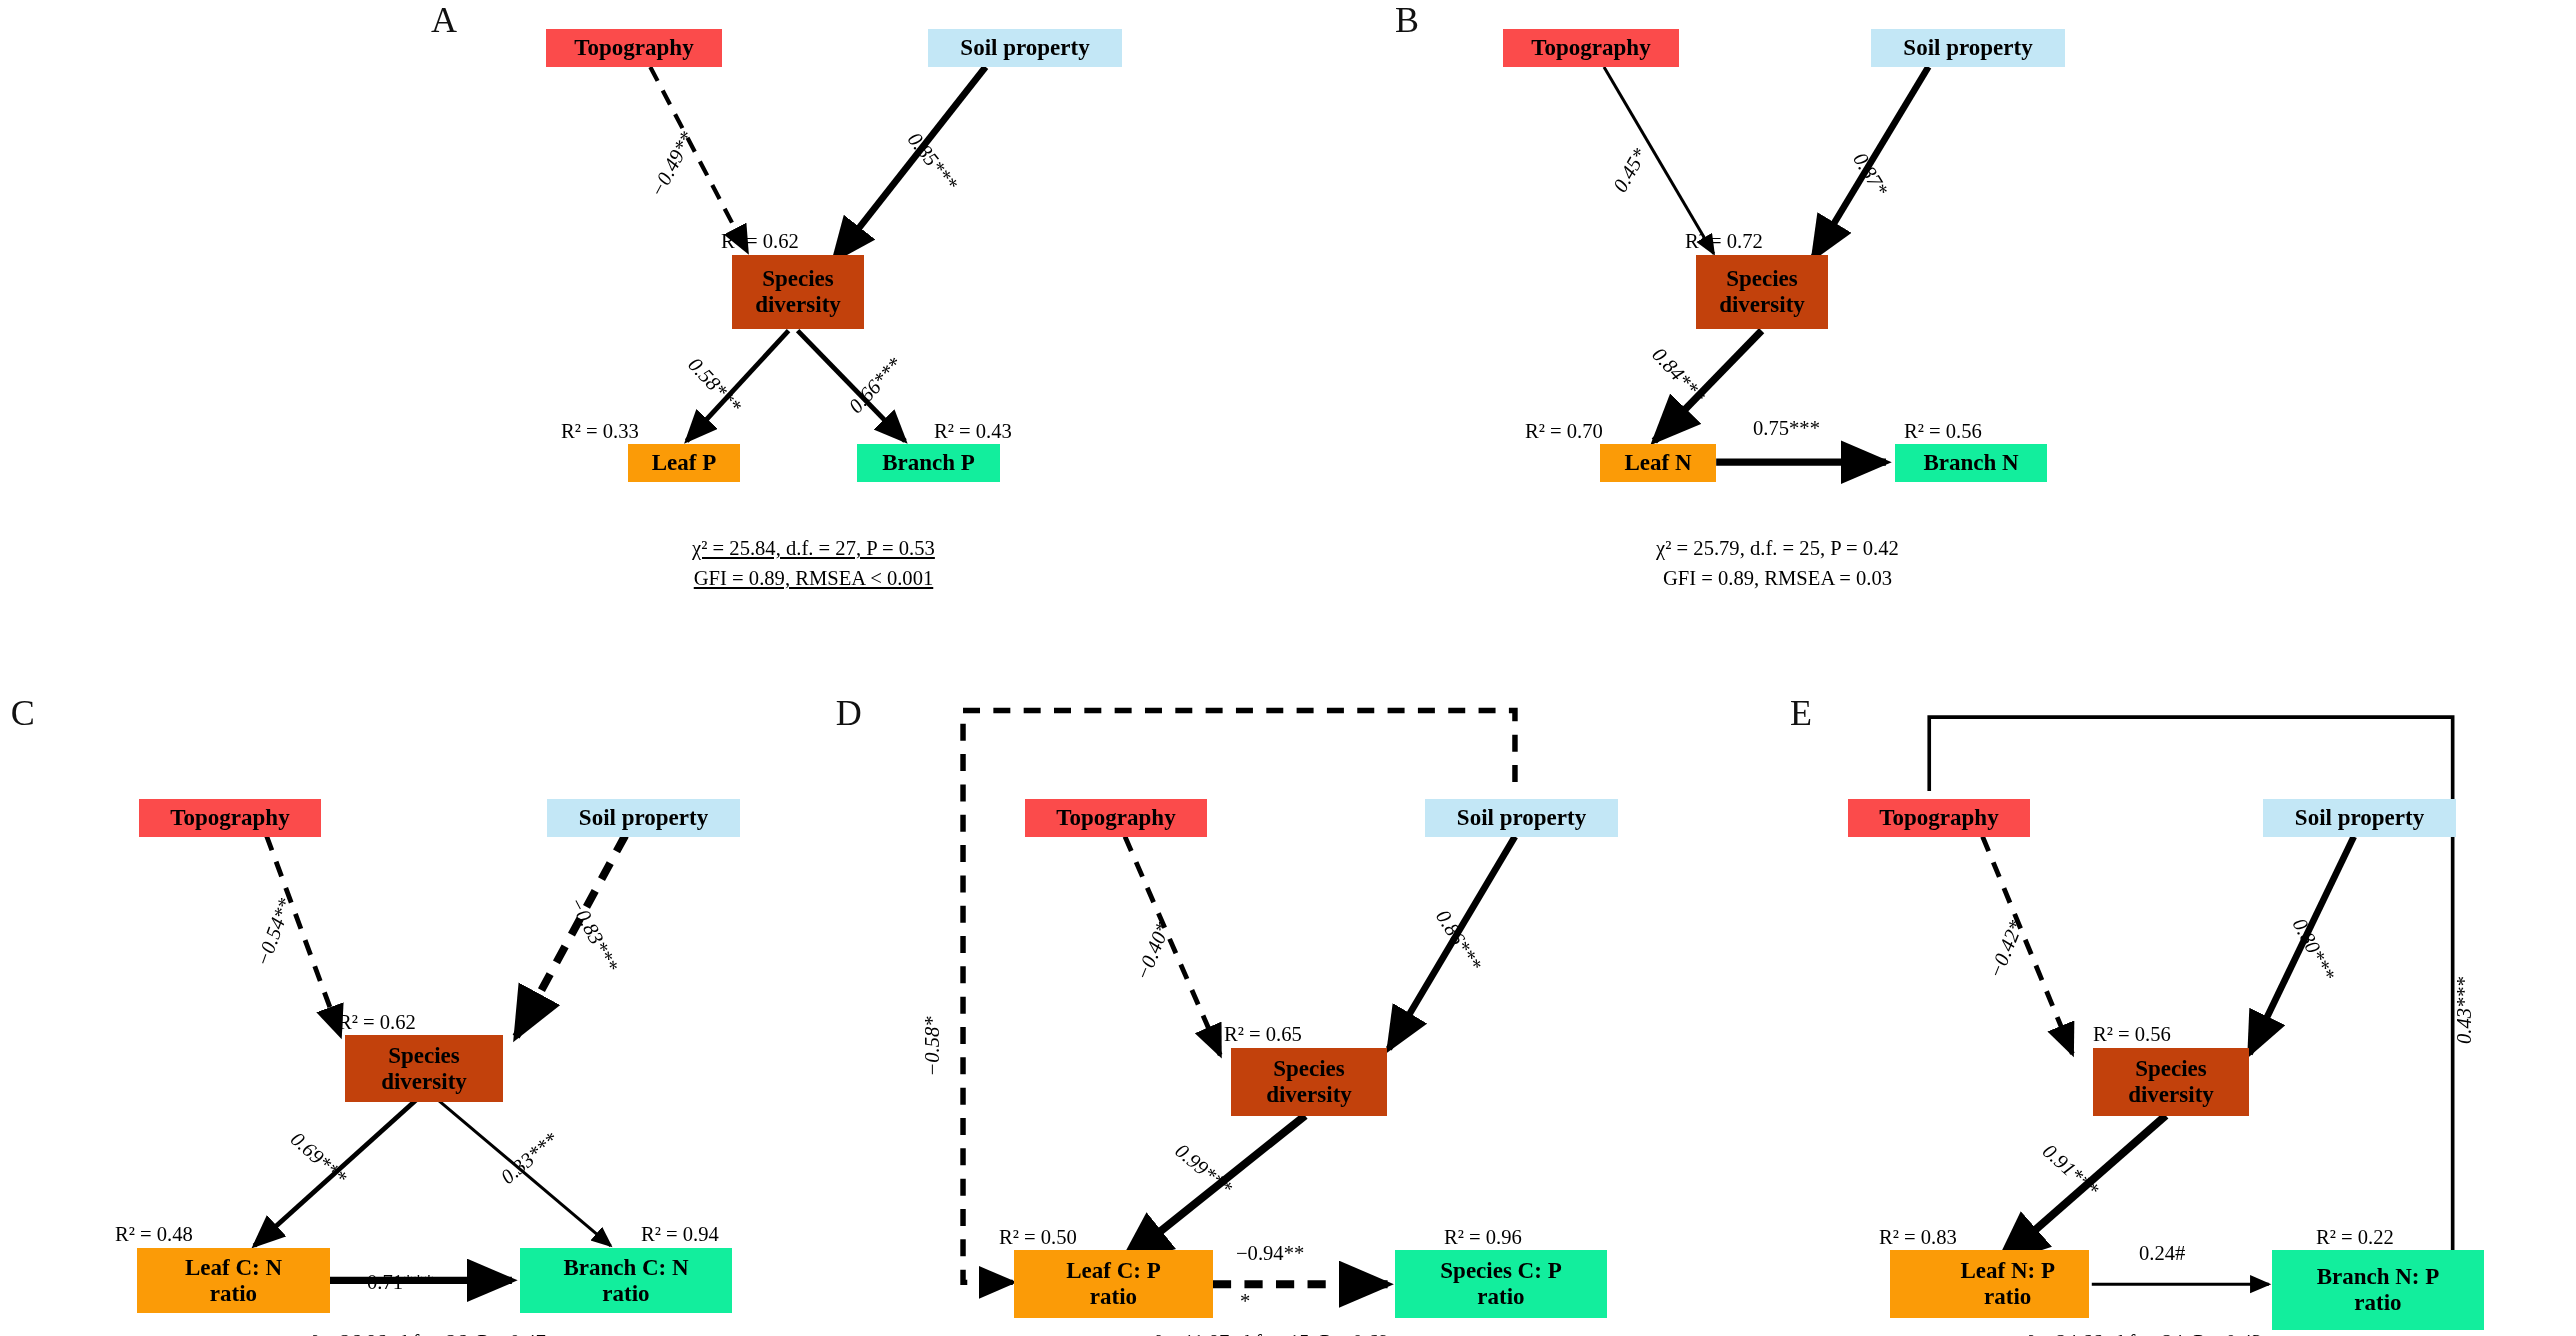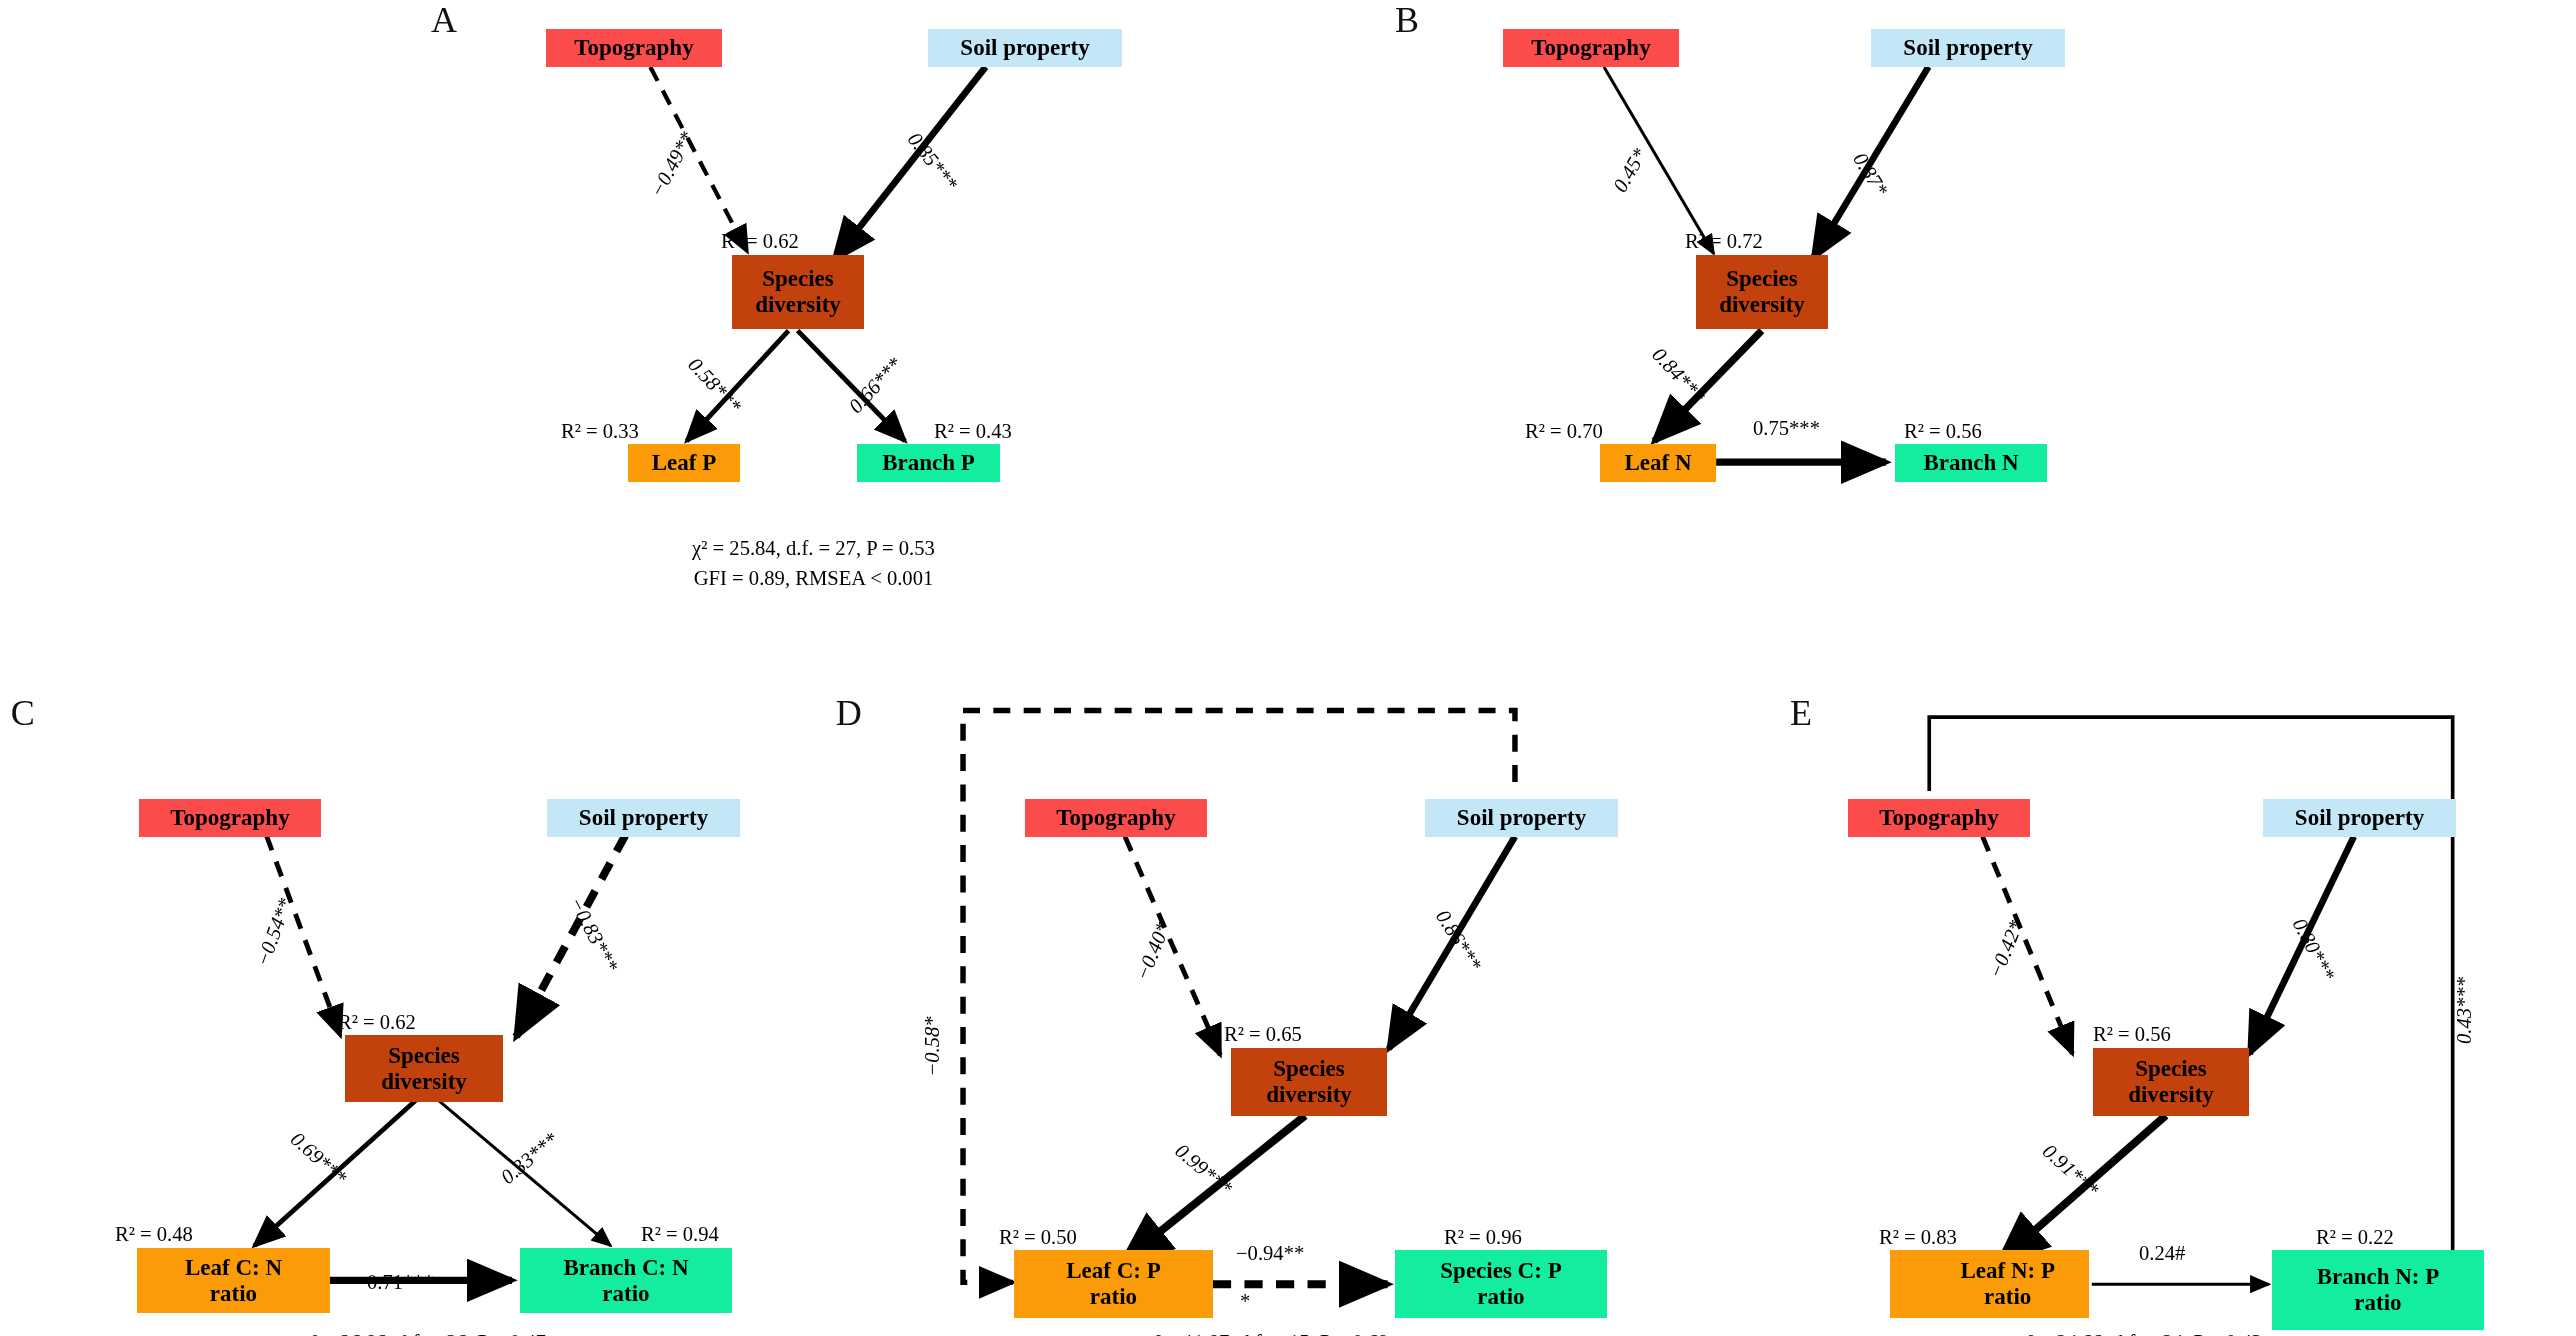--- a/index.html
+++ b/index.html
@@ -107,21 +107,21 @@
     <div class="nodebox n-leaf" style="left:179px;top:444px;width:112px;height:38px;">Leaf P</div>
 
     <div class="r2" style="left:485px;top:420px;">R² = 0.43</div>
     <div class="nodebox n-branch" style="left:408px;top:444px;width:143px;height:38px;">Branch P</div>
 
     <div class="plabel" style="left:188px;top:153px;transform:rotate(-62deg);">−0.49**</div>
     <div class="plabel" style="left:450px;top:150px;transform:rotate(52deg);">0.85***</div>
     <div class="plabel" style="left:232px;top:374px;transform:rotate(47deg);">0.58***</div>
     <div class="plabel" style="left:393px;top:374px;transform:rotate(-47deg);">0.66***</div>
 
-    <div class="stats" style="left:146px;top:534px;width:437px;">
+    <div class="stats" style="left:146px;top:534px;width:437px;text-decoration:underline;">
       <div>χ² = 25.84, d.f. = 27, P = 0.53</div>
       <div>GFI = 0.89, RMSEA &lt; 0.001</div>
     </div>
   </div>
 
   <div class="panel" style="left:1413px;top:0px;width:861px;height:631px;">
     <div class="panel-letter" style="left:-18px;top:-1.2px;">B</div>
 
     <svg width="861" height="631" viewBox="0 0 1420 1040">
       <defs>
@@ -148,20 +148,24 @@
     <div class="nodebox n-leaf" style="left:187px;top:444px;width:116px;height:38px;">Leaf N</div>
 
     <div class="r2" style="left:491px;top:420px;">R² = 0.56</div>
     <div class="nodebox n-branch" style="left:482px;top:444px;width:152px;height:38px;">Branch N</div>
 
     <div class="plabel" style="left:194px;top:159px;transform:rotate(-60deg);">0.45*</div>
     <div class="plabel" style="left:434px;top:163px;transform:rotate(58deg);">0.87*</div>
     <div class="plabel" style="left:232px;top:364px;transform:rotate(47deg);">0.84***</div>
     <div class="plabel up" style="left:340px;top:417px;">0.75***</div>
 
+    <div class="stats" style="left:146px;top:534px;width:437px;">
+      <div>χ² = 25.79, d.f. = 25, P = 0.42</div>
+      <div>GFI = 0.89, RMSEA = 0.03</div>
+    </div>
   </div>
 
   <div class="panel" style="left:24px;top:697px;width:800px;height:637px;">
     <div class="panel-letter" style="left:-13.3px;top:-4.9px;">C</div>
 
     <svg width="800" height="637" viewBox="0 0 1320 1050">
       <defs>
         <marker id="ahC1" markerWidth="8" markerHeight="8" refX="6.2" refY="3" orient="auto" markerUnits="strokeWidth">
           <path d="M0,0 L7,3 L0,6 z" fill="#000"></path>
         </marker>

